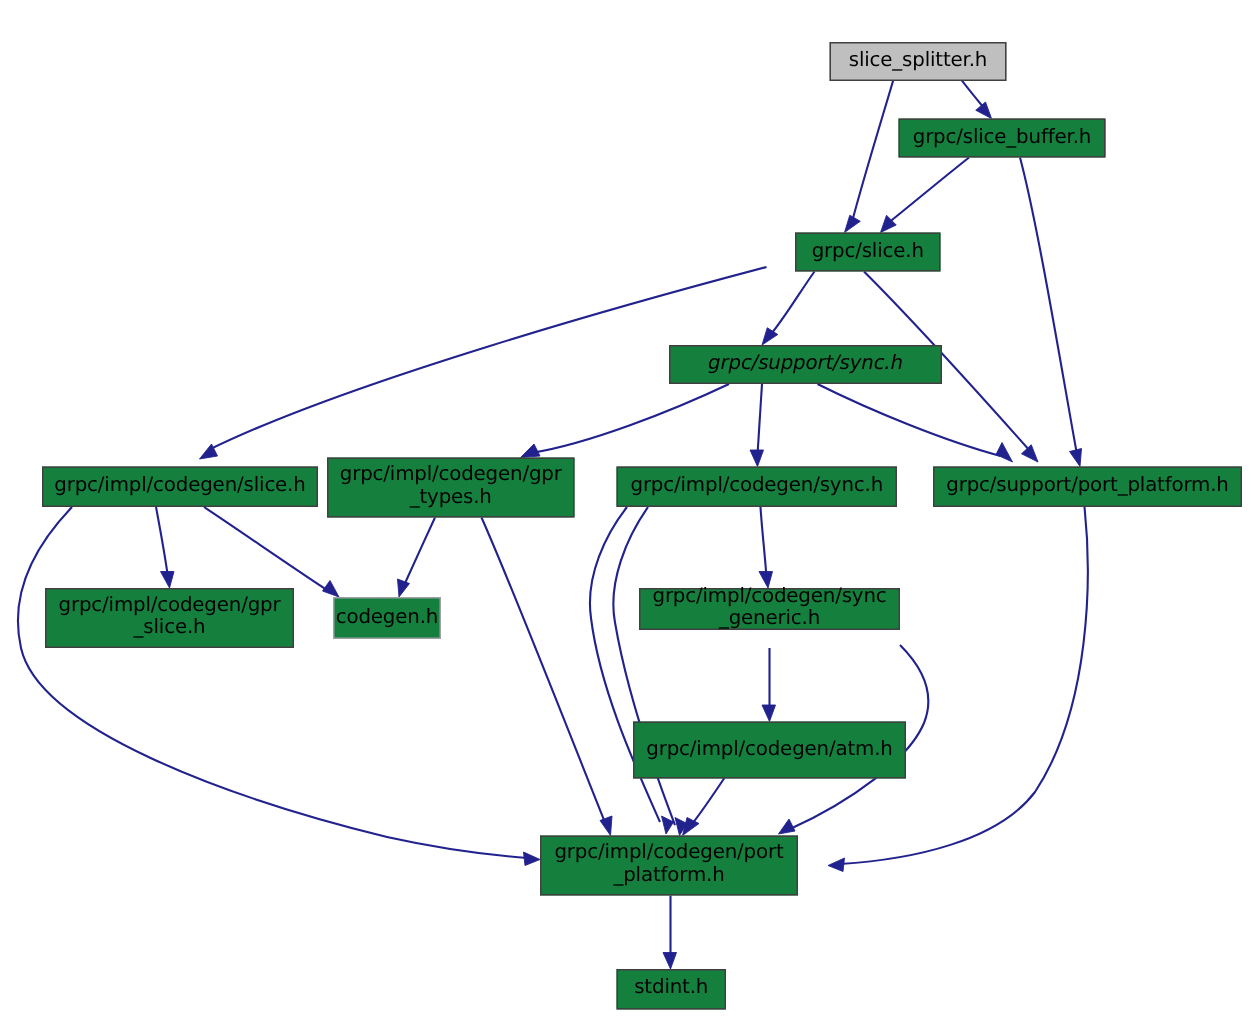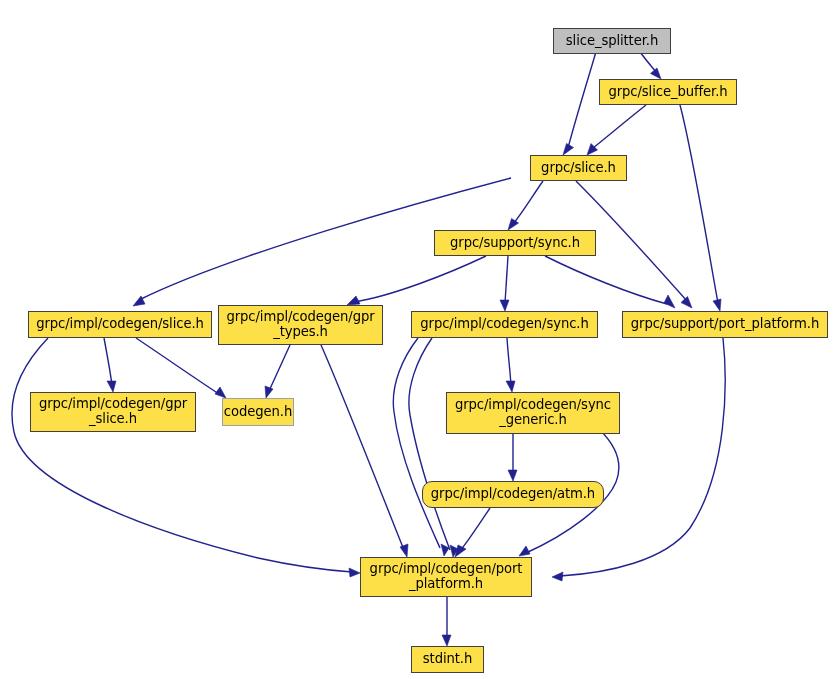--- a/index.html
+++ b/index.html
@@ -38,21 +38,21 @@
     position: absolute;
     box-sizing: border-box;
     display: flex;
     align-items: center;
     justify-content: center;
     text-align: center;
     line-height: 1.12;
     color: #000000;
     font-size: 13.2px;
     white-space: pre-line;
-    background: #fde047;
+    background: #15803d;
     border: 1.4px solid #404040;
     letter-spacing: -0.1px;
   }
   .node-box.root {
     background: #bfbfbf;
     border: 1.6px solid #404040;
     margin-top: 23px;
   }
   .node-box.external {
     border: 1.3px solid #a0a0a8;
@@ -153,29 +153,29 @@
       </g>
       <g>
         <path class="edge-path" d="M447,597 C447,613 447,628 447,639" stroke="#22228f"></path>
         <path class="edge-head" d="M447,646 L442,635 L451,635 Z" fill="#22228f" stroke="#22228f"></path>
       </g>
     </svg>
   <div id="nodes-layer">
       <div class="node-box root" style="left: 553px; top: 5px; width: 118px; height: 26px;"><span>slice_splitter.h</span></div>
       <div class="node-box" style="left: 599px; top: 79px; width: 138px; height: 26px;"><span>grpc/slice_buffer.h</span></div>
       <div class="node-box" style="left: 511px; top: 155px; width: 97px; height: 26px; margin-left: 19px;"><span>grpc/slice.h</span></div>
-      <div class="node-box" style="left: 434px; top: 230px; width: 162px; height: 26px;"><span>grpc/support/sync.h</span></div>
+      <div class="node-box" style="left: 446px; top: 230px; width: 182px; height: 26px; font-style: italic;"><span>grpc/support/sync.h</span></div>
       <div class="node-box" style="left: 5px; top: 311px; width: 184px; height: 27px; margin-left: 23px;"><span>grpc/impl/codegen/slice.h</span></div>
       <div class="node-box" style="left: 218px; top: 305px; width: 165px; height: 40px;"><span>grpc/impl/codegen/gpr
 _types.h</span></div>
       <div class="node-box" style="left: 411px; top: 311px; width: 187px; height: 27px;"><span>grpc/impl/codegen/sync.h</span></div>
       <div class="node-box" style="left: 622px; top: 311px; width: 206px; height: 27px;"><span>grpc/support/port_platform.h</span></div>
       <div class="node-box" style="left: 30px; top: 392px; width: 166px; height: 40px;"><span>grpc/impl/codegen/gpr
 _slice.h</span></div>
       <div class="node-box external" style="left: 222px; top: 398px; width: 72px; height: 28px;"><span>codegen.h</span></div>
-      <div class="node-box" style="left: 446px; top: 392px; width: 174px; height: 42px;"><span>grpc/impl/codegen/sync
+      <div class="node-box" style="left: 426px; top: 392px; width: 174px; height: 28px;"><span>grpc/impl/codegen/sync
 _generic.h</span></div>
-      <div class="node-box" style="left: 422px; top: 481px; width: 182px; height: 27px; border-radius: 10px;"><span>grpc/impl/codegen/atm.h</span></div>
+      <div class="node-box" style="left: 422px; top: 481px; width: 182px; height: 38px;"><span>grpc/impl/codegen/atm.h</span></div>
       <div class="node-box" style="left: 360px; top: 557px; width: 172px; height: 40px;"><span>grpc/impl/codegen/port
 _platform.h</span></div>
       <div class="node-box" style="left: 411px; top: 646px; width: 73px; height: 27px;"><span>stdint.h</span></div>
     </div>
 </div>
 
 </body></html>

